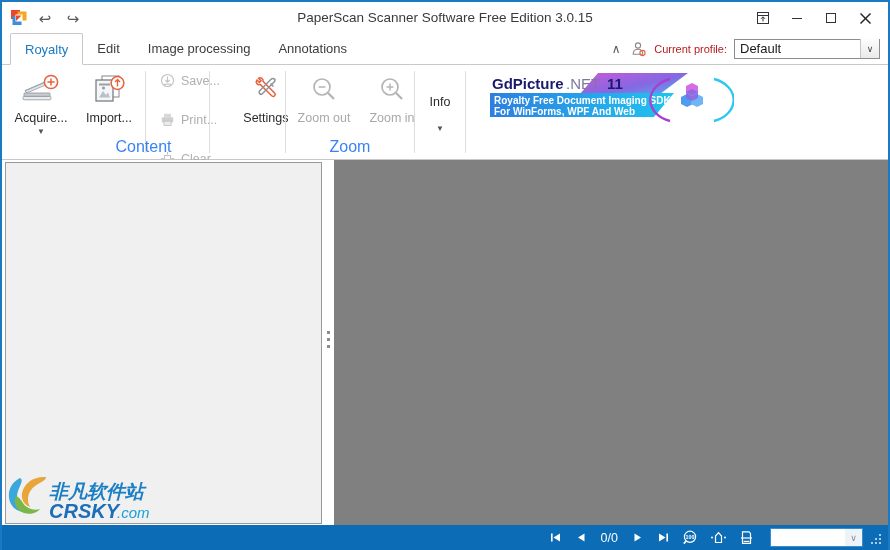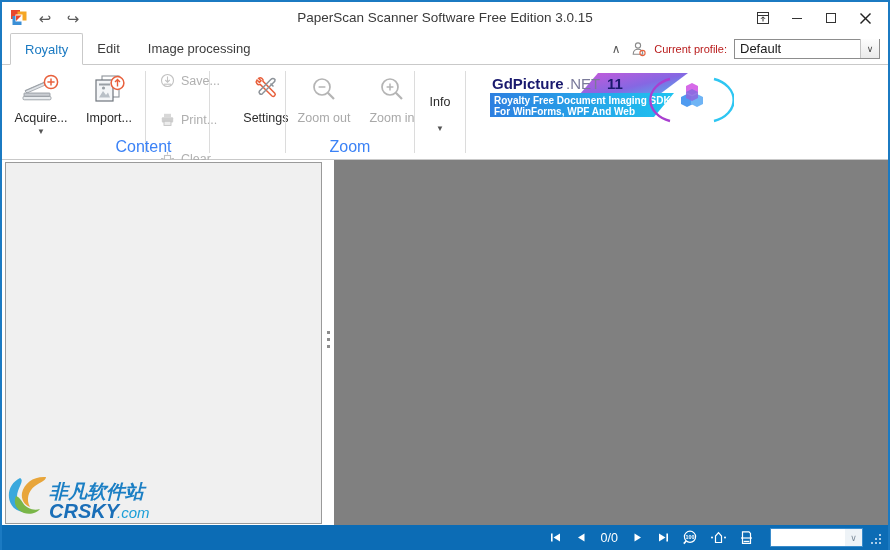--- a/index.html
+++ b/index.html
@@ -418,20 +418,21 @@
         </svg>
       </div>
     </div>
   </div>
 
   <div class="tabstrip">
     <div class="tabs">
       <div class="tab active">Royalty</div>
       <div class="tab">Edit</div>
       <div class="tab">Image processing</div>
+      <div class="tab">Annotations</div>
     </div>
 
     <div class="profile-area">
       <div class="collapse-chevron">∧</div>
 
       <div class="profile-icon">
         <svg width="16" height="16" viewBox="0 0 16 16">
           <circle cx="7" cy="4.5" r="2.6" fill="none" stroke="#8a8a8a" stroke-width="1.1"></circle>
           <path d="M2.2 13.2 C2.2 9.6 4.4 8.2 7 8.2 C9.6 8.2 11.8 9.6 11.8 13.2 Z" fill="none" stroke="#8a8a8a" stroke-width="1.1"></path>
           <circle cx="11.5" cy="12" r="2.6" fill="none" stroke="#e8603c" stroke-width="1.1"></circle>

